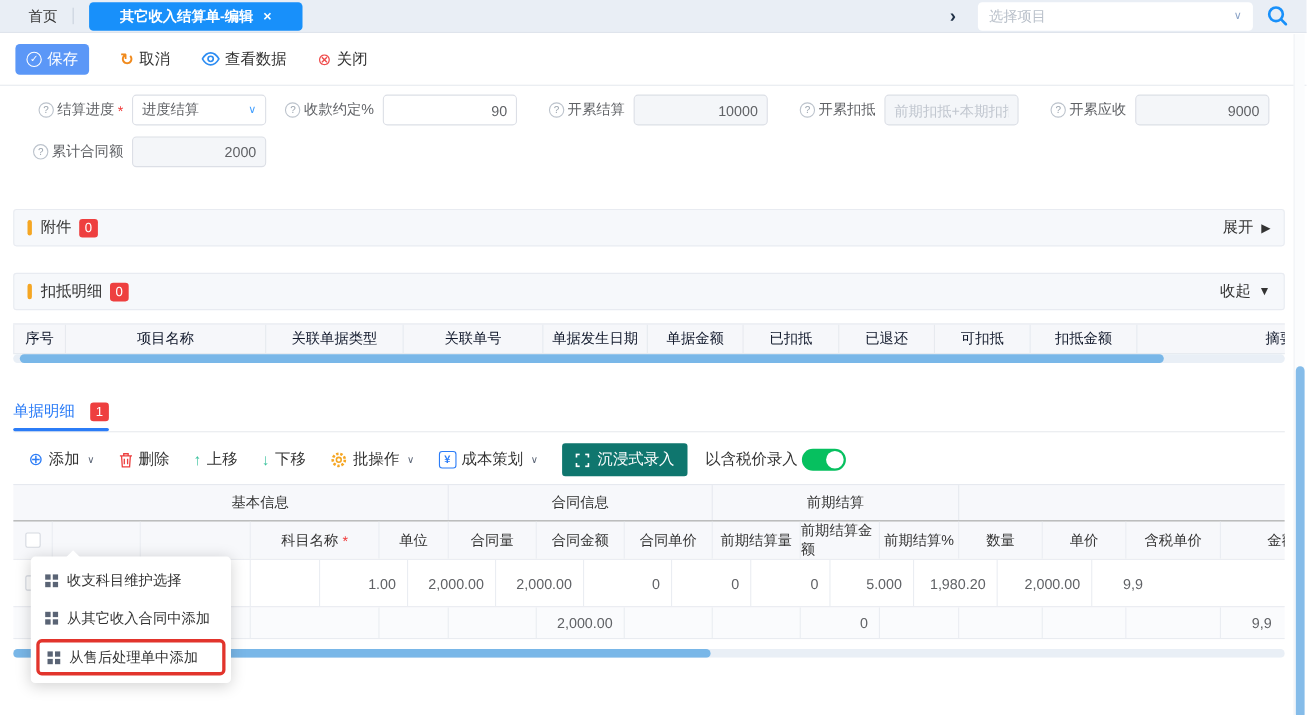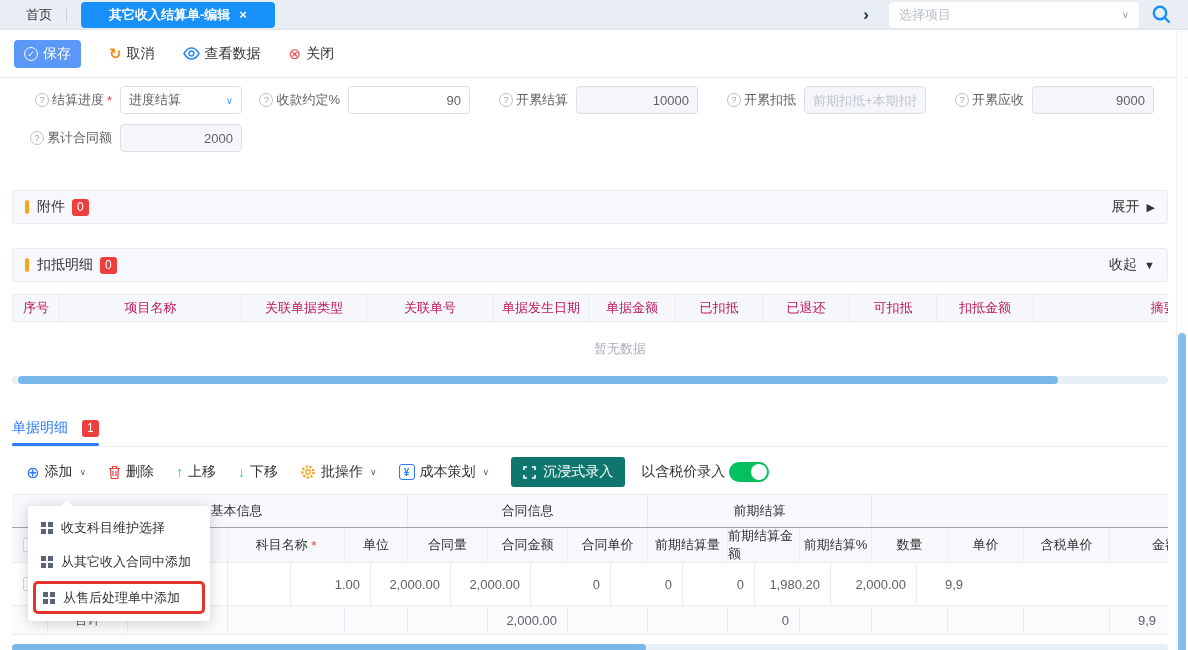--- a/index.html
+++ b/index.html
@@ -47,21 +47,21 @@
   .obar { width:4px; height:14px; background:#f5a623; border-radius:2px; margin-right:8px; }
   .sectitle { font-size:14px; color:#333; }
   .badge { background:#ee3f3f; color:#fff; font-size:12px; border-radius:3px; padding:0 5px; height:17px; line-height:17px; margin-left:7px; }
   .seclink { margin-left:auto; display:flex; align-items:center; gap:7px; font-size:14px; color:#333; }
   .tri { font-size:11px; color:#333; }
   .mt38 { margin-top:38px; } .mt14 { margin-top:24px; }
 
   
   .dtable { margin:12px 20px 0 12px; }
   .drow { display:flex; height:28px; border-top:1px solid #e6e9ef; border-bottom:1px solid #e6e9ef; background:#f6f7fa; overflow:hidden; }
-  .dc { display:flex; align-items:center; justify-content:center; border-right:1px solid #e7eaef; color:#be185d; flex-shrink:0; }
+  .dc { display:flex; align-items:center; justify-content:center; border-right:1px solid #e7eaef; color:#0f172a; flex-shrink:0; }
   .dc:first-child { border-left:1px solid #e7eaef; }
   .dw0{width:48px}.dw1{width:182px}.dw2{width:125px}.dw3{width:127px}.dw4{width:95px}.dw5{width:87px}.dw6{width:87px}.dw7{width:87px}.dw8{width:87px}.dw9{width:97px}.dw10{width:260px}
   .dempty { height:54px; display:flex; align-items:center; justify-content:center; color:#a8aeb8; padding-left:60px; }
   .hs { height:8px; background:#e9eff6; border-radius:4px; position:relative; }
   .hs-thumb { position:absolute; top:0; height:8px; background:#79b7e8; border-radius:4px; }
   .ded-thumb { left:6px; width:1040px; }
   .main-thumb { left:0; width:634px; }
 
   
   .dtabs { margin:35px 20px 0 12px; border-bottom:1px solid #e8eaee; }
@@ -240,21 +240,20 @@
       <span class="dc dw2">关联单据类型</span>
       <span class="dc dw3">关联单号</span>
       <span class="dc dw4">单据发生日期</span>
       <span class="dc dw5">单据金额</span>
       <span class="dc dw6">已扣抵</span>
       <span class="dc dw7">已退还</span>
       <span class="dc dw8">可扣抵</span>
       <span class="dc dw9">扣抵金额</span>
       <span class="dc dw10">摘要</span>
     </div>
-    <div class="dempty">暂无数据</div>
     <div class="hs">
       <div class="hs-thumb ded-thumb"></div>
     </div>
   </div>
 
   <div class="dtabs">
     <div class="dtab-wrap">
       <div class="dtab-line1">
         <span class="dtab-label">单据明细</span>
         <span class="badge">1</span>
@@ -346,20 +345,21 @@
         </span>
       <span class="mc w1"></span>
       <span class="mc w2"></span>
       <span class="mc w4"></span>
       <span class="mc w5 mnum">1.00</span>
       <span class="mc w6 mnum">2,000.00</span>
       <span class="mc w7 mnum">2,000.00</span>
       <span class="mc w8 mnum">0</span>
       <span class="mc w9 mnum">0</span>
       <span class="mc w10 mnum">0</span>
+      <span class="mc w11 mnum">5.000</span>
       <span class="mc w12 mnum">1,980.20</span>
       <span class="mc w13 mnum">2,000.00</span>
       <span class="mc w14 mamt">9,9</span>
     </div>
     <div class="mrow mtotal">
       <span class="mc w0"></span>
       <span class="mc w1">合计</span>
       <span class="mc w2"></span>
       <span class="mc w3"></span>
       <span class="mc w4"></span>

